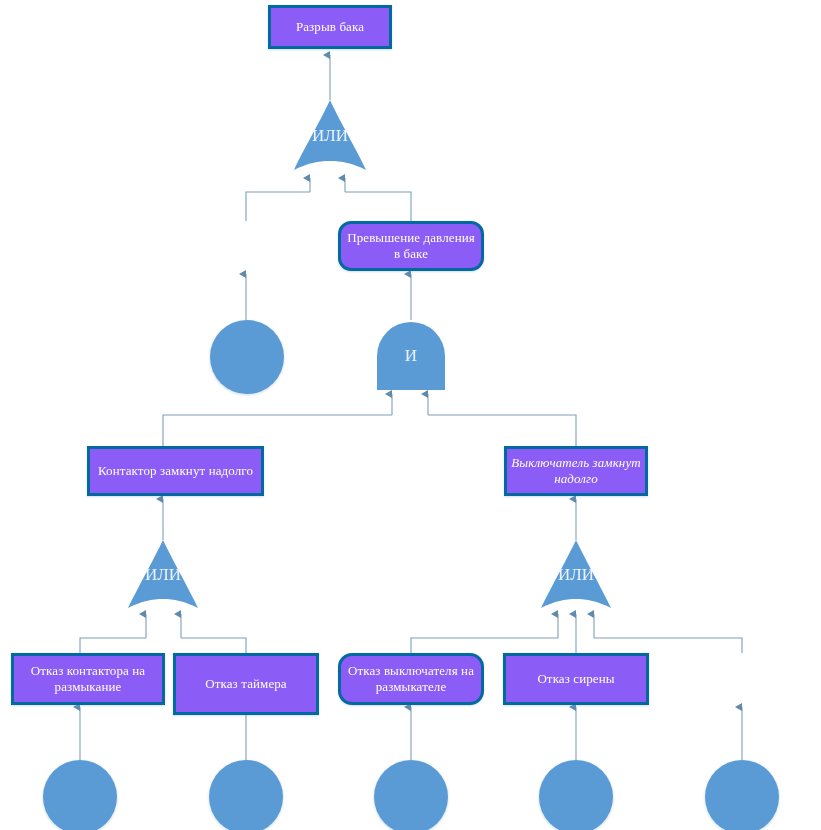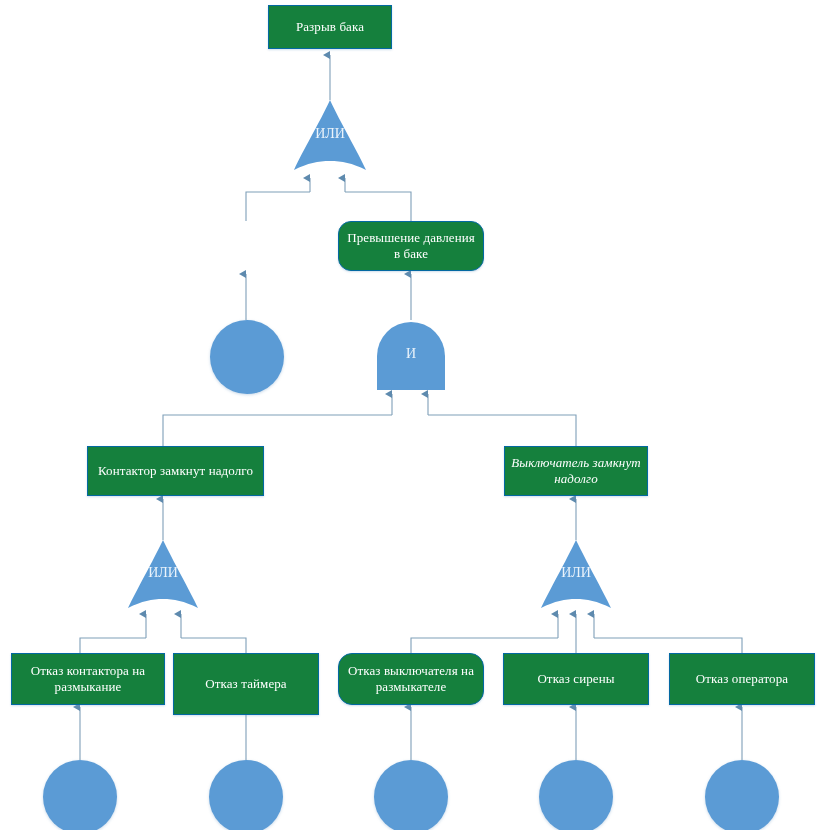--- a/index.html
+++ b/index.html
@@ -11,43 +11,43 @@
     position: relative;
     width: 821px;
     height: 830px;
     background: #ffffff;
     overflow: hidden;
     font-family: "Liberation Serif", "DejaVu Serif", serif;
   }
   .node-box {
     position: absolute;
     box-sizing: border-box;
-    background: #15803d;
-    border: 1px solid #0369a1;
+    background: #8b5cf6;
+    border: 3px solid #0369a1;
     color: #ffffff;
     display: flex;
     align-items: center;
     justify-content: center;
     text-align: center;
     line-height: 1.22;
     font-size: 13px;
     letter-spacing: 0.1px;
     padding: 2px 4px;
     box-shadow: 0 1px 2px rgba(120,160,200,0.35);
   }
   .gate {
     position: absolute;
   }
   .gate svg { display: block; overflow: visible; }
   .gate-label {
     position: absolute;
     width: 100%;
     text-align: center;
     color: #EAF3FB;
-    font-size: 14px;
+    font-size: 17px;
     pointer-events: none;
   }
   .basic-event {
     position: absolute;
     border-radius: 50%;
     background: #5B9BD5;
     box-shadow: 0 1px 3px rgba(120,160,200,0.4);
   }
   #wires {
     position: absolute;
@@ -166,23 +166,20 @@
   </div>
 
   <div class="node-box" style="left:338px;top:653px;width:146px;height:52px;border-radius:14px;">
     <span>Отказ выключателя на размыкателе</span>
   </div>
 
   <div class="node-box" style="left:503px;top:653px;width:146px;height:52px;">
     <span>Отказ сирены</span>
   </div>
 
-  <div class="node-box" style="left:669px;top:653px;width:146px;height:52px;">
-    <span>Отказ оператора</span>
-  </div>
 
   <div class="basic-event" style="left:43px;top:760px;width:74px;height:74px;"></div>
   <div class="basic-event" style="left:209px;top:760px;width:74px;height:74px;"></div>
   <div class="basic-event" style="left:374px;top:760px;width:74px;height:74px;"></div>
   <div class="basic-event" style="left:539px;top:760px;width:74px;height:74px;"></div>
   <div class="basic-event" style="left:705px;top:760px;width:74px;height:74px;"></div>
 
 </div>
 
 </body></html>

